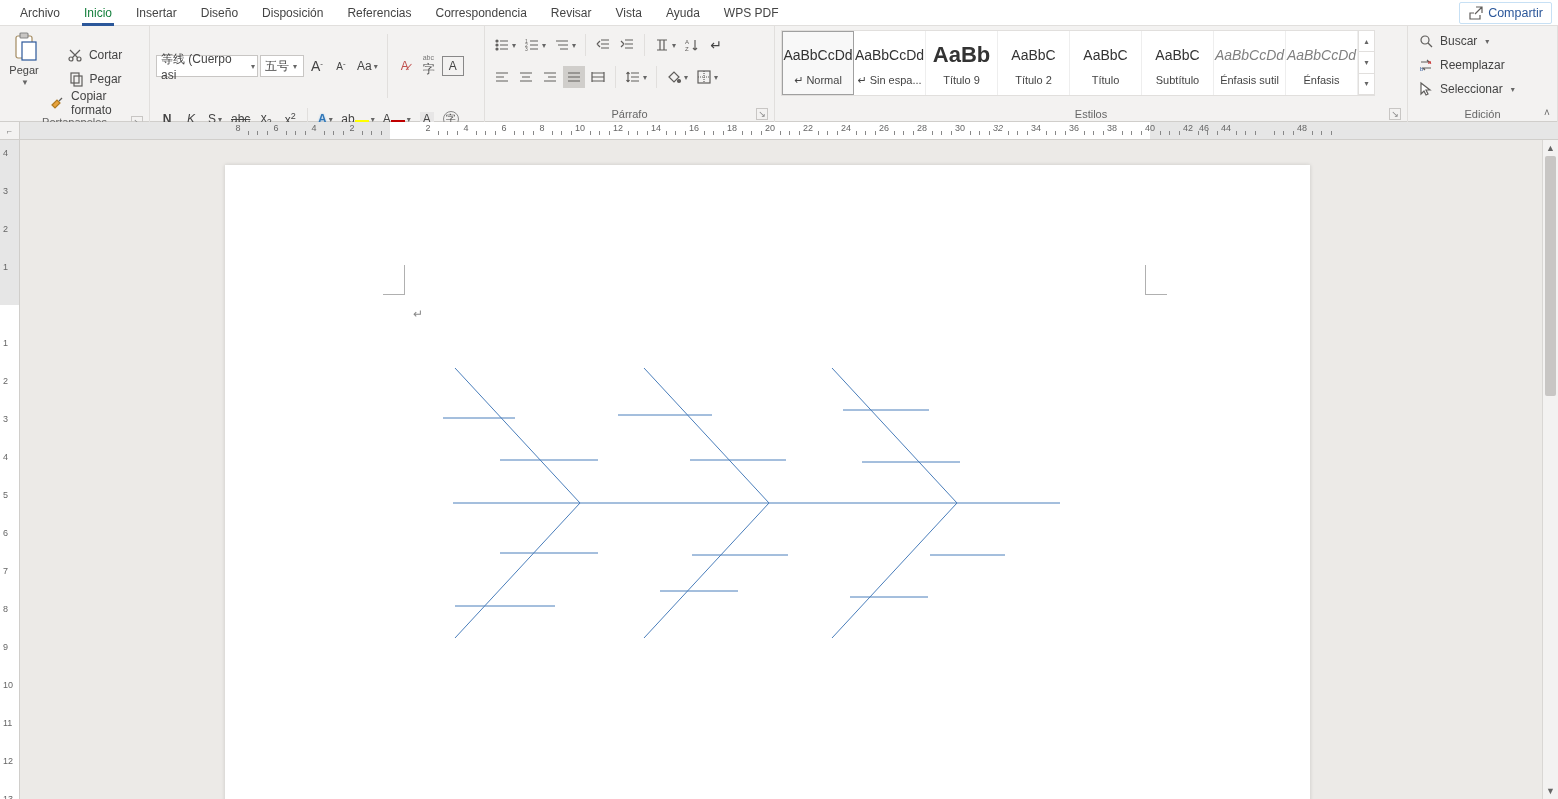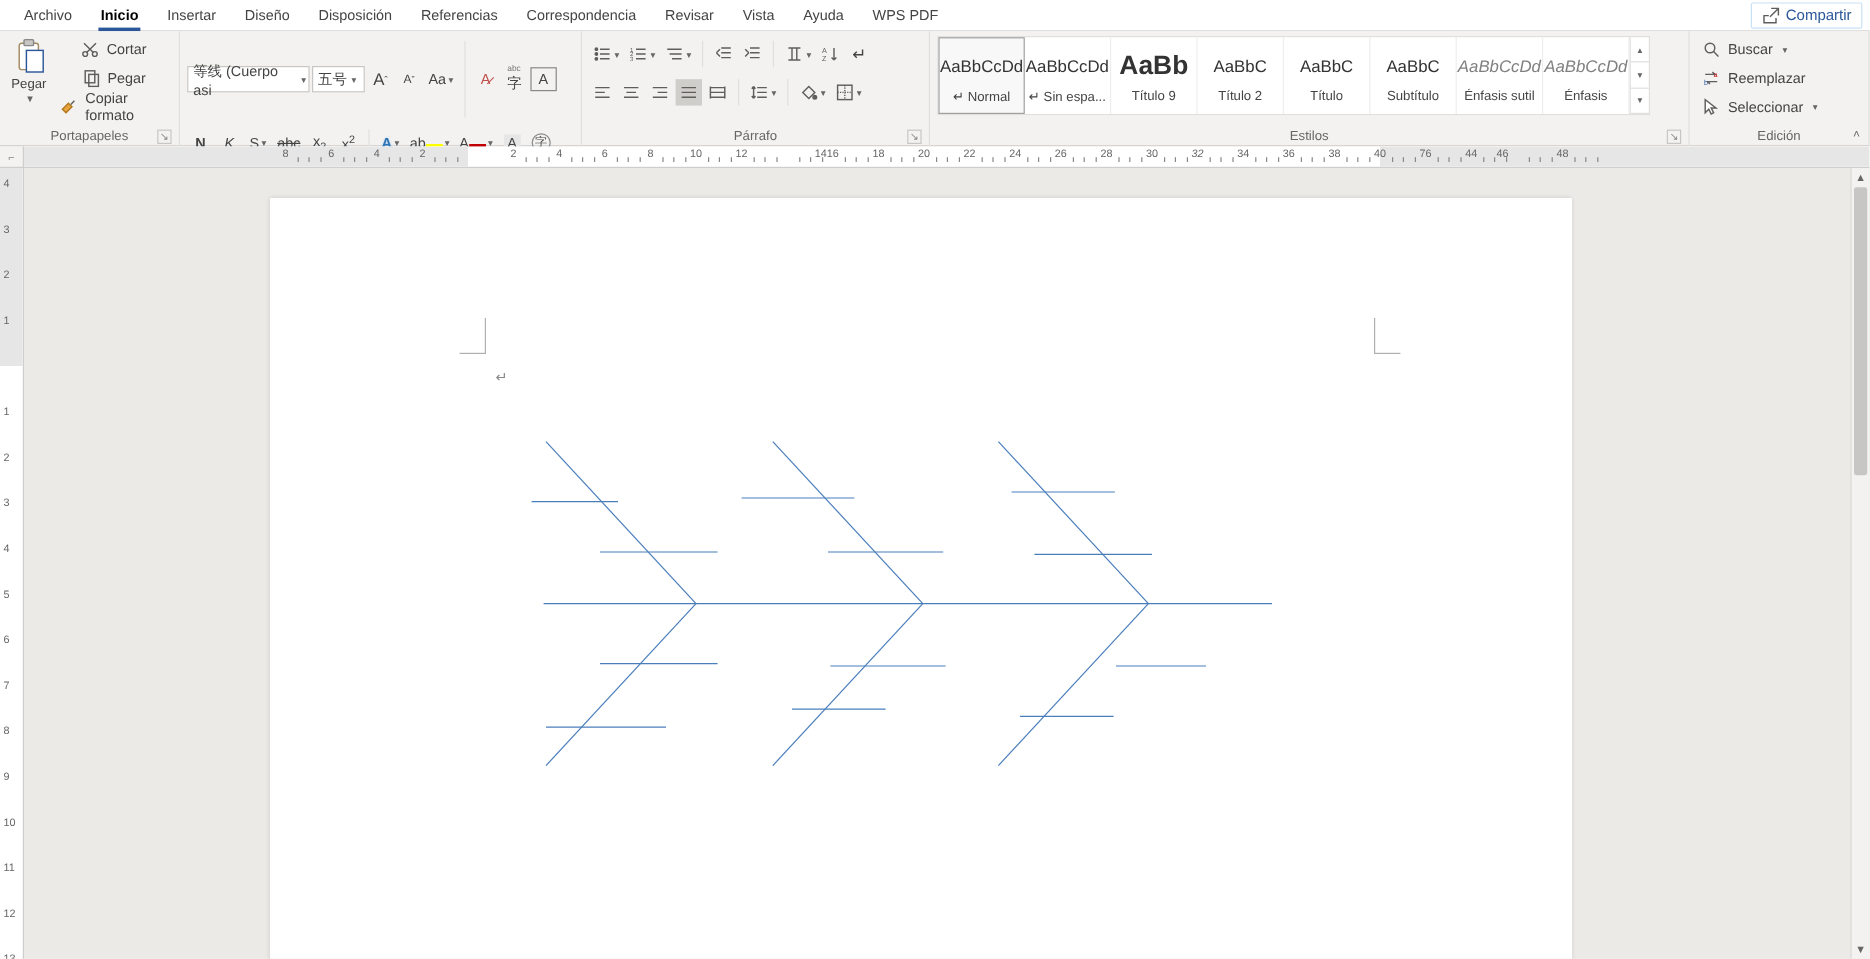--- a/index.html
+++ b/index.html
@@ -1,21 +1,21 @@
 <!DOCTYPE html>
 <html><head>
 <meta charset="utf-8">
 <style>
   * { box-sizing: border-box; margin:0; padding:0; }
   body { font-family: "Segoe UI", Arial, sans-serif; font-size:12px; color:#444; background:#f3f2f1; overflow:hidden; width:1558px; height:799px; position:relative;}
   
   
   .menubar { height:26px; background:#fff; display:flex; align-items:flex-end; padding:0 8px; border-bottom:1px solid #e1dfdd; position:relative;}
   .menubar .tab { padding:4px 12px 5px 12px; font-size:12px; color:#444; cursor:default;}
-  .menubar .tab.active { color:#000000; font-weight:700; position:relative;margin-top:12px;}
+  .menubar .tab.active { color:#15803d; font-weight:400; position:relative;margin-top:12px;}
   .menubar .tab.active::after{content:"";position:absolute;left:10px;right:10px;bottom:-1px;height:3px;background:#2b579a;}
   .share-btn{position:absolute; right:6px; top:2px; color:#2b579a; font-size:12.5px; padding:2px 8px; border:1px solid #c7e0f4; border-radius:2px; background:#fff; display:flex;align-items:center;gap:4px;}
   
   
   .ribbon { height:96px; background:#f3f2f1; border-bottom:1px solid #d0cecb; display:flex; position:relative;}
   .group{ border-right:1px solid #e1dfdd; padding:2px 6px 0 6px; display:flex; flex-direction:column; justify-content:space-between; height:96px;}
   .group-body{flex:1; display:flex; align-items:flex-start;}
   .group-label{ text-align:center; font-size:11px; color:#666; padding:2px 0 2px 0; position:relative;}
   .group-label .launcher{position:absolute; right:0; bottom:2px; font-size:9px; color:#888; border:1px solid #c8c6c4; width:12px;height:12px; line-height:10px; text-align:center;}
   
@@ -113,21 +113,21 @@
     <div class="group-body">
       <div class="big-btn">
         <svg class="ico" style="width:28px;height:30px" viewBox="0 0 28 30">
             <rect x="6" y="4" width="16" height="22" rx="2" style="fill:#fff;stroke:#a38a5f"></rect>
             <rect x="10" y="1" width="8" height="5" rx="1" style="fill:#c8c6c4;stroke:#888"></rect>
             <rect x="12" y="10" width="14" height="18" style="fill:#fff;stroke:#2b579a"></rect>
           </svg>
         <span class="lbl">Pegar</span>
         <span class="dd">▼</span>
       </div>
-      <div class="vstack" style="margin-left:4px;margin-top:2px;">
+      <div class="vstack" style="margin-left:4px;margin-top:16px;">
         <div class="hstack btn">
           <span>
               <svg class="ico" viewBox="0 0 16 16">
                 <circle cx="4" cy="12" r="2"></circle>
                 <circle cx="12" cy="12" r="2"></circle>
                 <path d="M5 11 L13 3 M11 11 L3 3"></path>
               </svg>
             </span>
           <span style="margin-left:4px">Cortar</span>
         </div>
@@ -498,21 +498,21 @@
       <div class="tick" style="left: 541px;"></div>
       <div class="tick" style="left: 550.5px;"></div>
       <div class="num" style="left: 560px;">10</div>
       <div class="tick" style="left: 569.5px;"></div>
       <div class="tick" style="left: 579px;"></div>
       <div class="tick" style="left: 588.5px;"></div>
       <div class="num" style="left: 598px;">12</div>
       <div class="tick" style="left: 607.5px;"></div>
       <div class="tick" style="left: 617px;"></div>
       <div class="tick" style="left: 626.5px;"></div>
-      <div class="num" style="left: 664px;">14</div>
+      <div class="num" style="left: 636px;">14</div>
       <div class="tick" style="left: 645.5px;"></div>
       <div class="tick" style="left: 655px;"></div>
       <div class="tick" style="left: 664.5px;"></div>
       <div class="num" style="left: 674px;">16</div>
       <div class="tick" style="left: 683.5px;"></div>
       <div class="tick" style="left: 693px;"></div>
       <div class="tick" style="left: 702.5px;"></div>
       <div class="num" style="left: 712px;">18</div>
       <div class="tick" style="left: 721.5px;"></div>
       <div class="tick" style="left: 731px;"></div>
@@ -554,29 +554,29 @@
       <div class="tick" style="left: 1073px;"></div>
       <div class="tick" style="left: 1082.5px;"></div>
       <div class="num" style="left: 1092px;">38</div>
       <div class="tick" style="left: 1101.5px;"></div>
       <div class="tick" style="left: 1111px;"></div>
       <div class="tick" style="left: 1120.5px;"></div>
       <div class="num" style="left: 1130px;">40</div>
       <div class="tick" style="left: 1139.5px;"></div>
       <div class="tick" style="left: 1149px;"></div>
       <div class="tick" style="left: 1158.5px;"></div>
-      <div class="num" style="left: 1168px;">76</div>
+      <div class="num" style="left: 1168px;">42</div>
       <div class="tick" style="left: 1177.5px;"></div>
       <div class="tick" style="left: 1187px;"></div>
       <div class="tick" style="left: 1196.5px;"></div>
       <div class="num" style="left: 1206px;">44</div>
       <div class="tick" style="left: 1215.5px;"></div>
       <div class="tick" style="left: 1225px;"></div>
       <div class="tick" style="left: 1234.5px;"></div>
-      <div class="num" style="left: 1232px;">46</div>
+      <div class="num" style="left: 1184px;">46</div>
       <div class="tick" style="left: 1253.5px;"></div>
       <div class="tick" style="left: 1263px;"></div>
       <div class="tick" style="left: 1272.5px;"></div>
       <div class="num" style="left: 1282px;">48</div>
       <div class="tick" style="left: 1291.5px;"></div>
       <div class="tick" style="left: 1301px;"></div>
       <div class="tick" style="left: 1310.5px;"></div>
     </div>
 </div>
 

